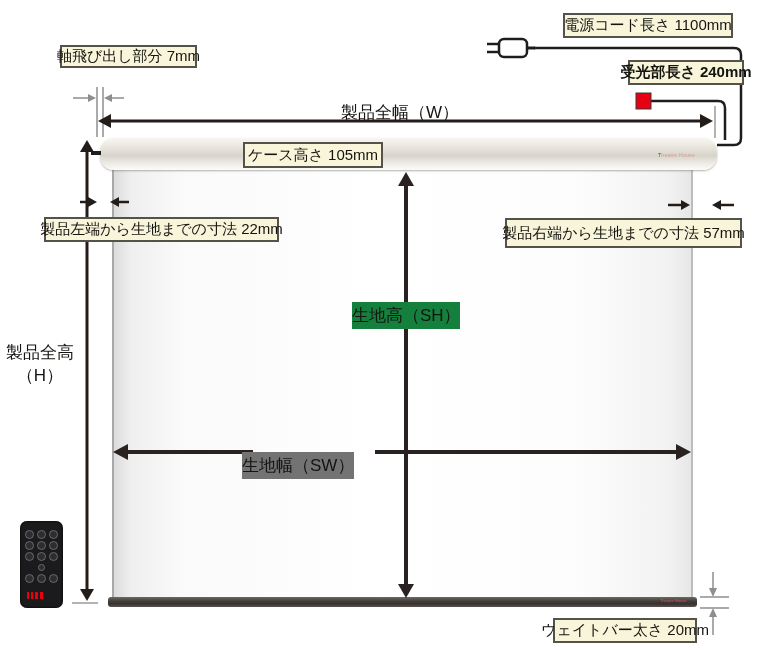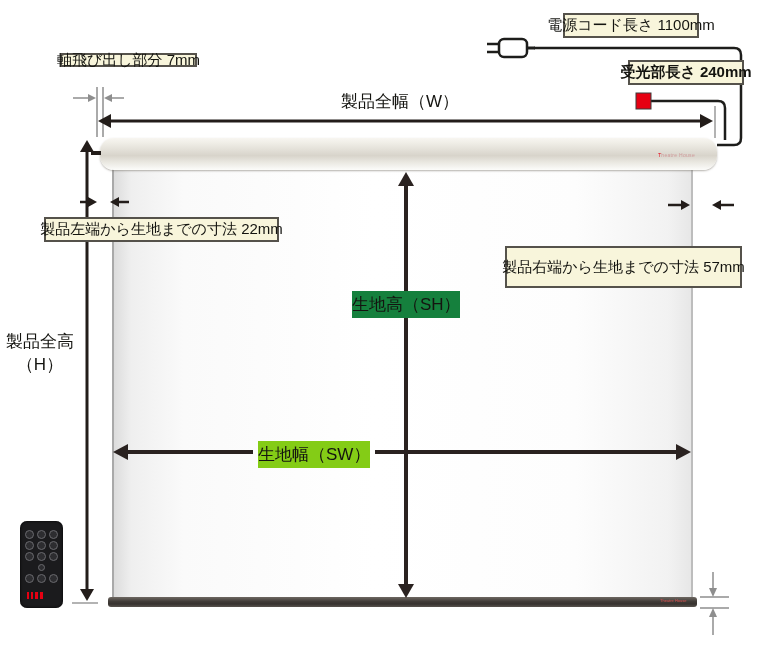--- a/index.html
+++ b/index.html
@@ -15,21 +15,21 @@
   .case-logo{position:absolute;left:658px;top:152px;font-size:5px;letter-spacing:.3px;color:#cf9a9a;}
   .case-logo::first-letter{color:#e60012;}
   .weightbar{position:absolute;left:108px;top:597px;width:589px;height:10px;border-radius:3px;
              background:linear-gradient(to bottom,#6e6862 0%,#413c38 45%,#37322f 70%,#58534e 100%);}
   .bar-logo{position:absolute;left:660px;top:598px;font-size:4px;color:#e05050;}
   
   .tag{position:absolute;display:flex;align-items:center;justify-content:center;
        background:#f8f5db;border:2px solid #55524b;font-size:15px;color:#141410;
        white-space:nowrap;box-sizing:border-box;}
   
-  .plain{position:absolute;font-size:17px;color:#141410;white-space:nowrap;text-align:center;}
+  .plain{position:absolute;font-size:17px;color:#141410;white-space:nowrap;text-align:center;margin-top:11px;}
   
   .remote{position:absolute;left:20px;top:521px;width:43px;height:87px;background:#1b1b1d;
           border-radius:7px;box-shadow:inset 0 0 3px #000;display:flex;flex-direction:column;
           align-items:center;padding-top:9px;box-sizing:border-box;}
   .rrow{display:flex;gap:3px;margin-bottom:2px;}
   .rbtn{width:9px;height:9px;border-radius:50%;background:#2d2d30;border:1px solid #6a6a6e;box-sizing:border-box;}
   .rbtn.small{width:7px;height:7px;margin:1px 0;}
   .remote-logo{position:absolute;left:7px;bottom:9px;width:16px;height:7px;
                background:linear-gradient(to right,#e60012 0 2px,transparent 2px 4px,#e60012 4px 6px,transparent 6px 8px,#e60012 8px 11px,transparent 11px 13px,#e60012 13px 16px);}
   svg{position:absolute;left:0;top:0;}
@@ -139,27 +139,29 @@
       <line x1="487" y1="52" x2="500" y2="52" stroke="#1d1d1b" stroke-width="2.5"></line>
       <rect x="499" y="39" width="28" height="18" rx="5" fill="#ffffff" stroke="#1d1d1b" stroke-width="2.5"></rect>
       <line x1="527" y1="48" x2="535" y2="48" stroke="#1d1d1b" stroke-width="3"></line>
     </g>
     <path d="M534,48 H734 Q741,48 741,55 V138 Q741,145 734,145 H717" fill="none" stroke="#1d1d1b" stroke-width="2.5"></path>
 
     <path d="M650,101 H718 Q725,101 725,108 V140" fill="none" stroke="#1d1d1b" stroke-width="2.5"></path>
     <rect x="636" y="93" width="15" height="16" fill="#e60012" stroke="#3a3a3a" stroke-width="1"></rect>
   </svg>
 
-  <div class="tag" style="left:60px;top:53px;width:137px;height:14px;">軸飛び出し部分 7mm</div>
-  <div class="tag" style="left:563px;top:13px;width:136px;height:25px;">電源コード長さ 1100mm</div>
+  <div class="tag" style="left:60px;top:45px;width:137px;height:23px;">軸飛び出し部分 7mm</div>
+  <div class="tag" style="left:563px;top:13px;width:170px;height:25px;">電源コード長さ 1100mm</div>
   <div class="tag" style="left:628px;top:60px;width:116px;height:25px;font-weight:bold;">受光部長さ 240mm</div>
+  <div class="tag" style="left:243px;top:142px;width:140px;height:26px;">ケース高さ 105mm</div>
   <div class="tag" style="left:8px;top:217px;width:235px;height:25px;margin-left:36px;">製品左端から生地までの寸法 22mm</div>
-  <div class="tag" style="left:505px;top:218px;width:237px;height:42px;margin-top:28px;">製品右端から生地までの寸法 57mm</div>
+  <div class="tag" style="left:505px;top:218px;width:237px;height:30px;">製品右端から生地までの寸法 57mm</div>
+  <div class="tag" style="left:553px;top:618px;width:144px;height:25px;">ウェイトバー太さ 20mm</div>
 
   <div class="plain" style="left:340px;top:90px;width:120px;">製品全幅（W）</div>
   <div class="plain" style="left:0;top:330px;width:80px;line-height:23px;">
     <div>製品全高</div>
     <div>（H）</div>
   </div>
   <div class="plain" style="left:352px;top:291px;width:108px;background:#15803d;padding:2px 0;">生地高（SH）</div>
-  <div class="plain" style="left:258px;top:441px;width:112px;background:#84cc16;padding:2px 0;">生地幅（SW）</div>
+  <div class="plain" style="left:242px;top:441px;width:112px;background:#737373;padding:2px 0;">生地幅（SW）</div>
 
 </div>
 
 </body></html>

